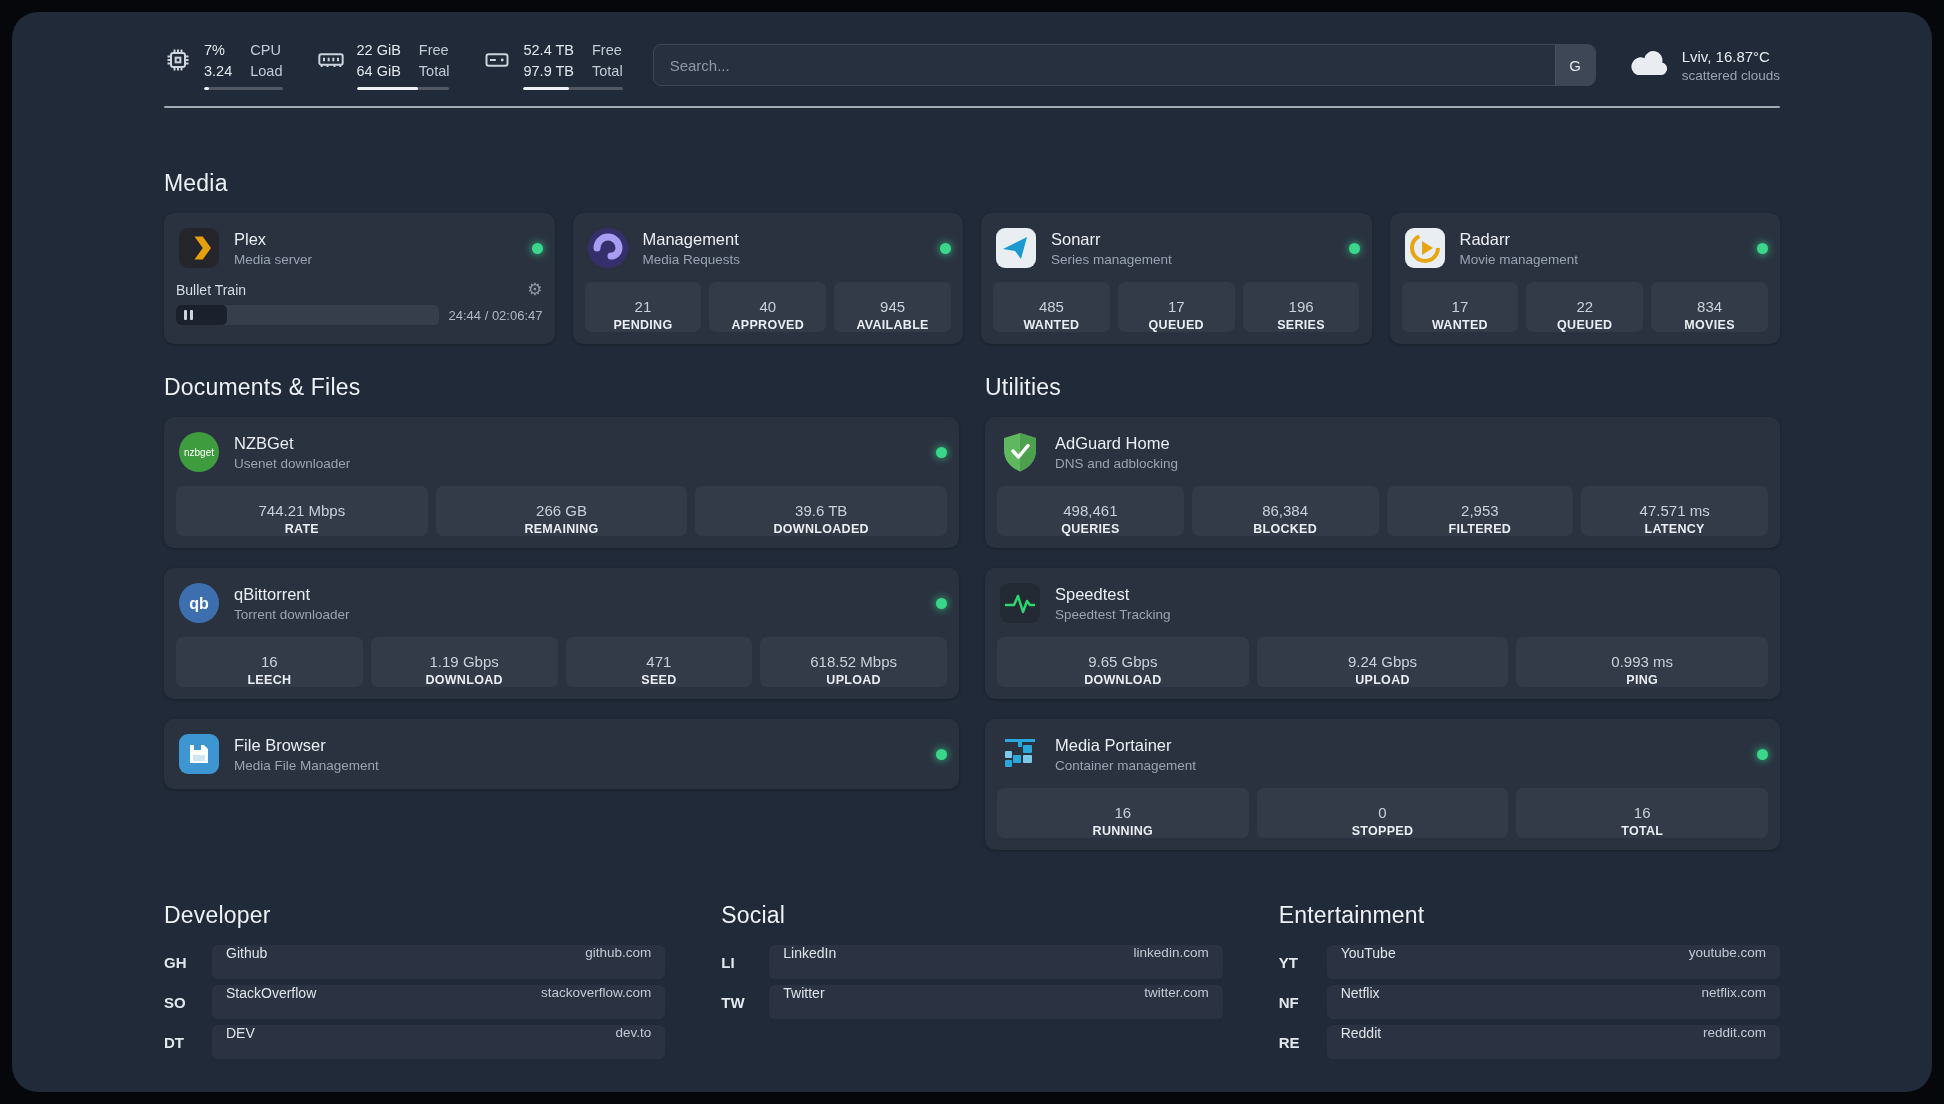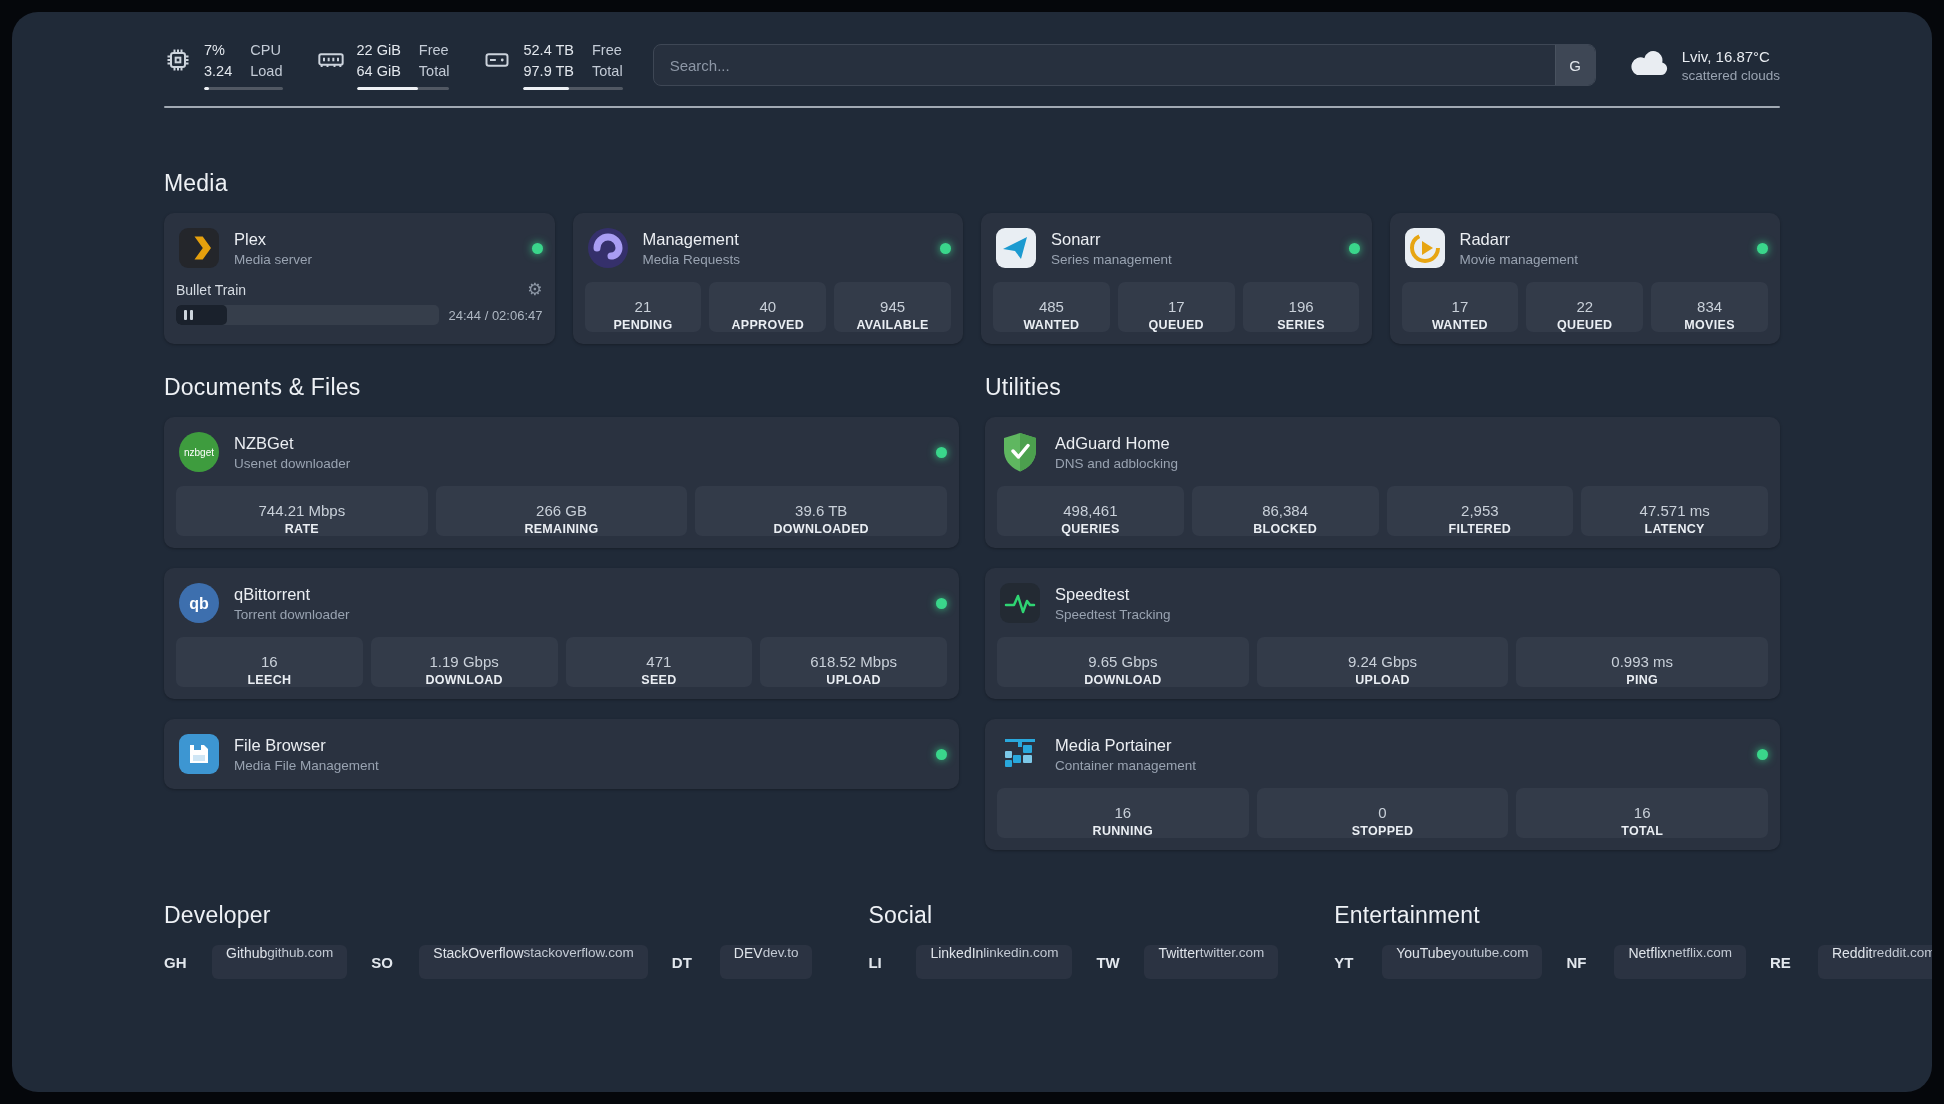--- a/index.html
+++ b/index.html
@@ -86,21 +86,21 @@
   .pfill { height: 100%; background: #1a212c; border-radius: 5px; display: flex; align-items: center; padding-left: 8px; }
   .pause { display: flex; gap: 3px; }
   .pause i { display: block; width: 3px; height: 10px; background: #cdd4dc; border-radius: 1px; }
   .ptime { font-size: 13px; color: #aeb7c2; white-space: nowrap; }
 
   .two-col { margin-top: 30px; display: grid; grid-template-columns: 1fr 1fr; gap: 26px; }
   .col .cards { margin-top: 16px; display: flex; flex-direction: column; gap: 20px; }
 
   
   .bookmarks { margin-top: 52px; display: grid; grid-template-columns: 1fr 1fr 1fr; gap: 56px; }
-  .bm-rows { margin-top: 16px; display: flex; flex-direction: row; gap: 24px; }
+  .bm-rows { margin-top: 16px; display: flex; flex-direction: column; gap: 6px; }
   .bm-row { display: flex; align-items: center; cursor: pointer; }
   .bm-abbr { width: 48px; font-size: 15px; font-weight: 600; color: #e2e7ed; }
   .bm-pill {
     flex: 1; height: 34px; background: #2b3342; border-radius: 6px;
     display: flex; align-items: flex-start; justify-content: space-between; padding: 0 14px;
   }
   .bm-name { font-size: 14px; color: #dfe4ea; }
   .bm-url { font-size: 13.5px; color: #c2c9d3; }
 </style>
 </head>

